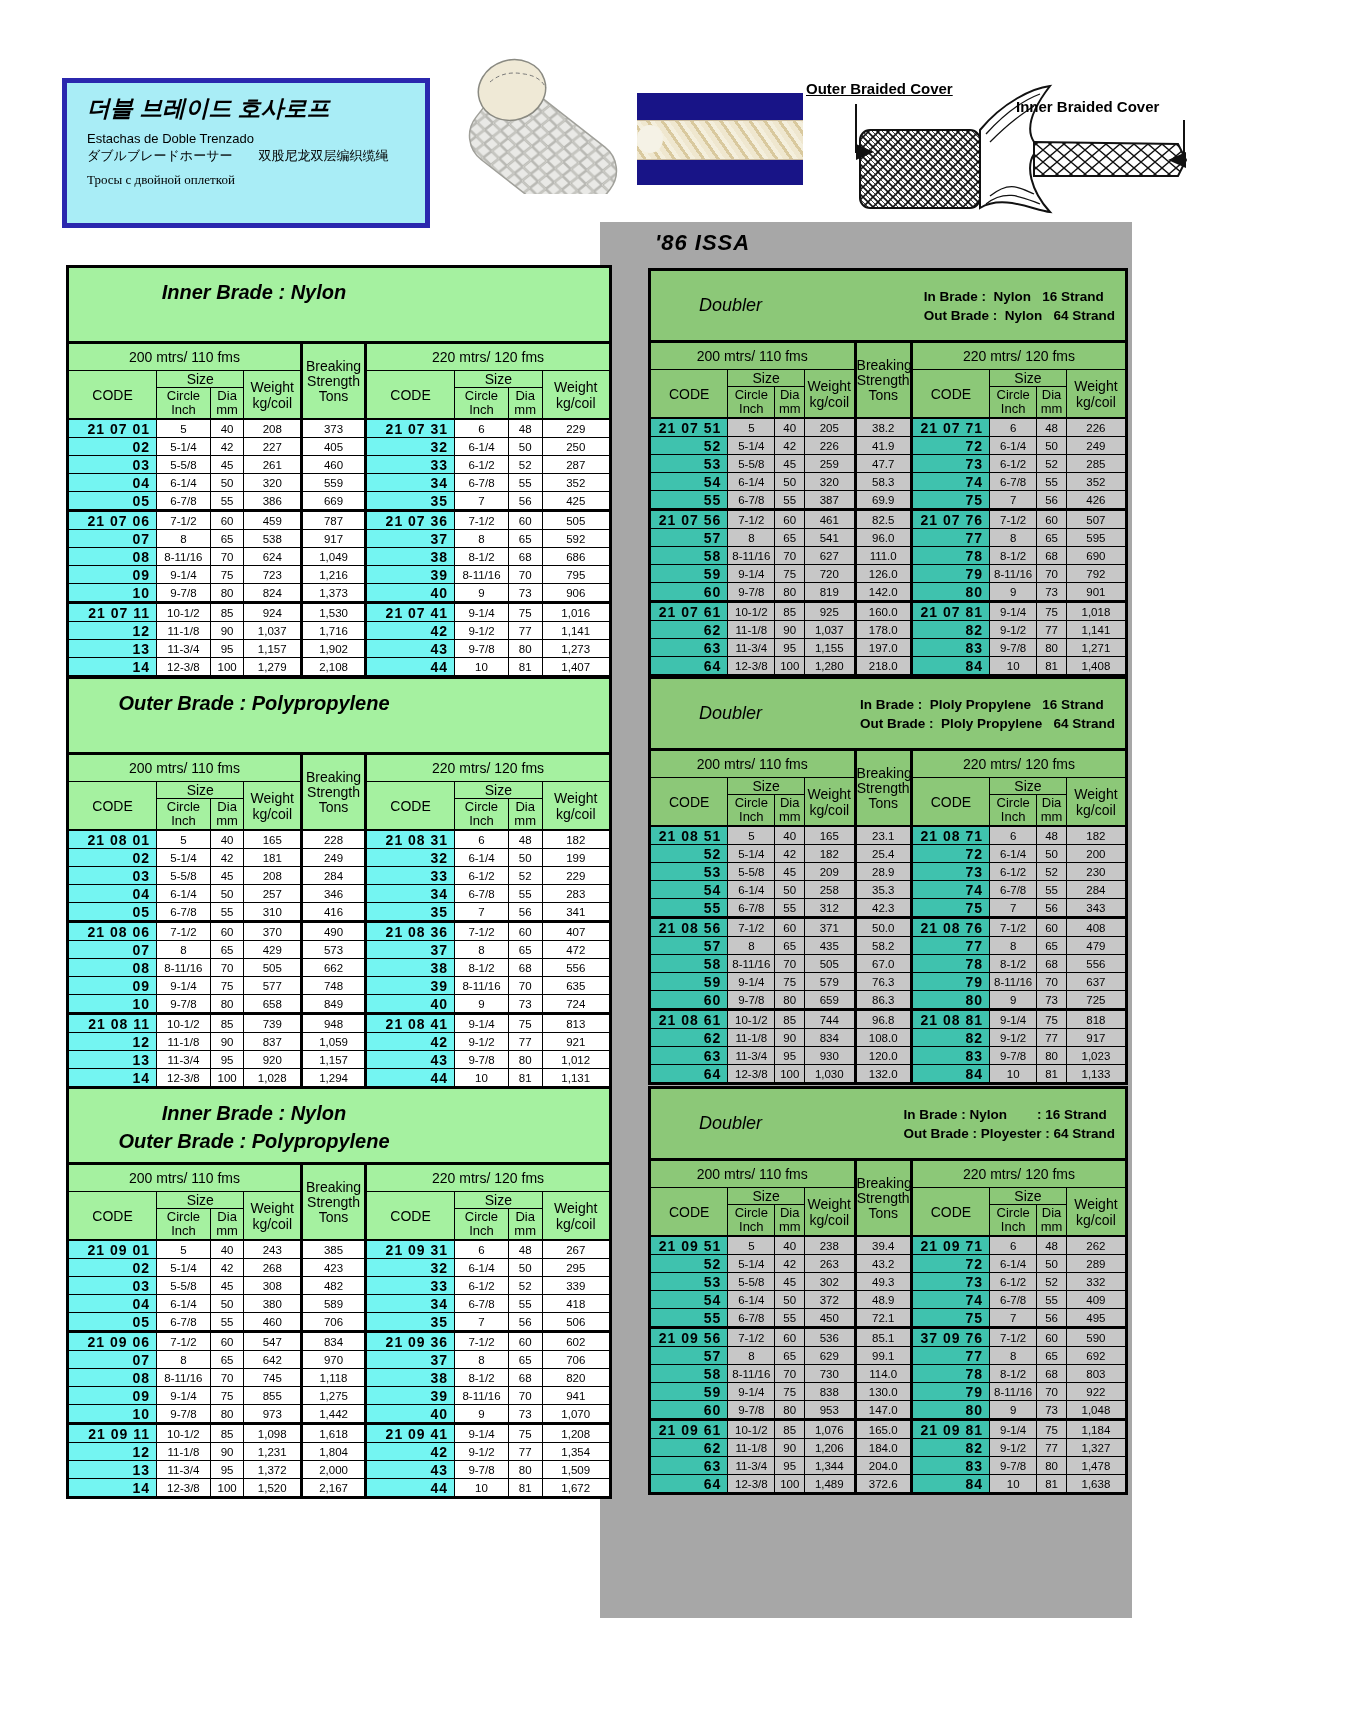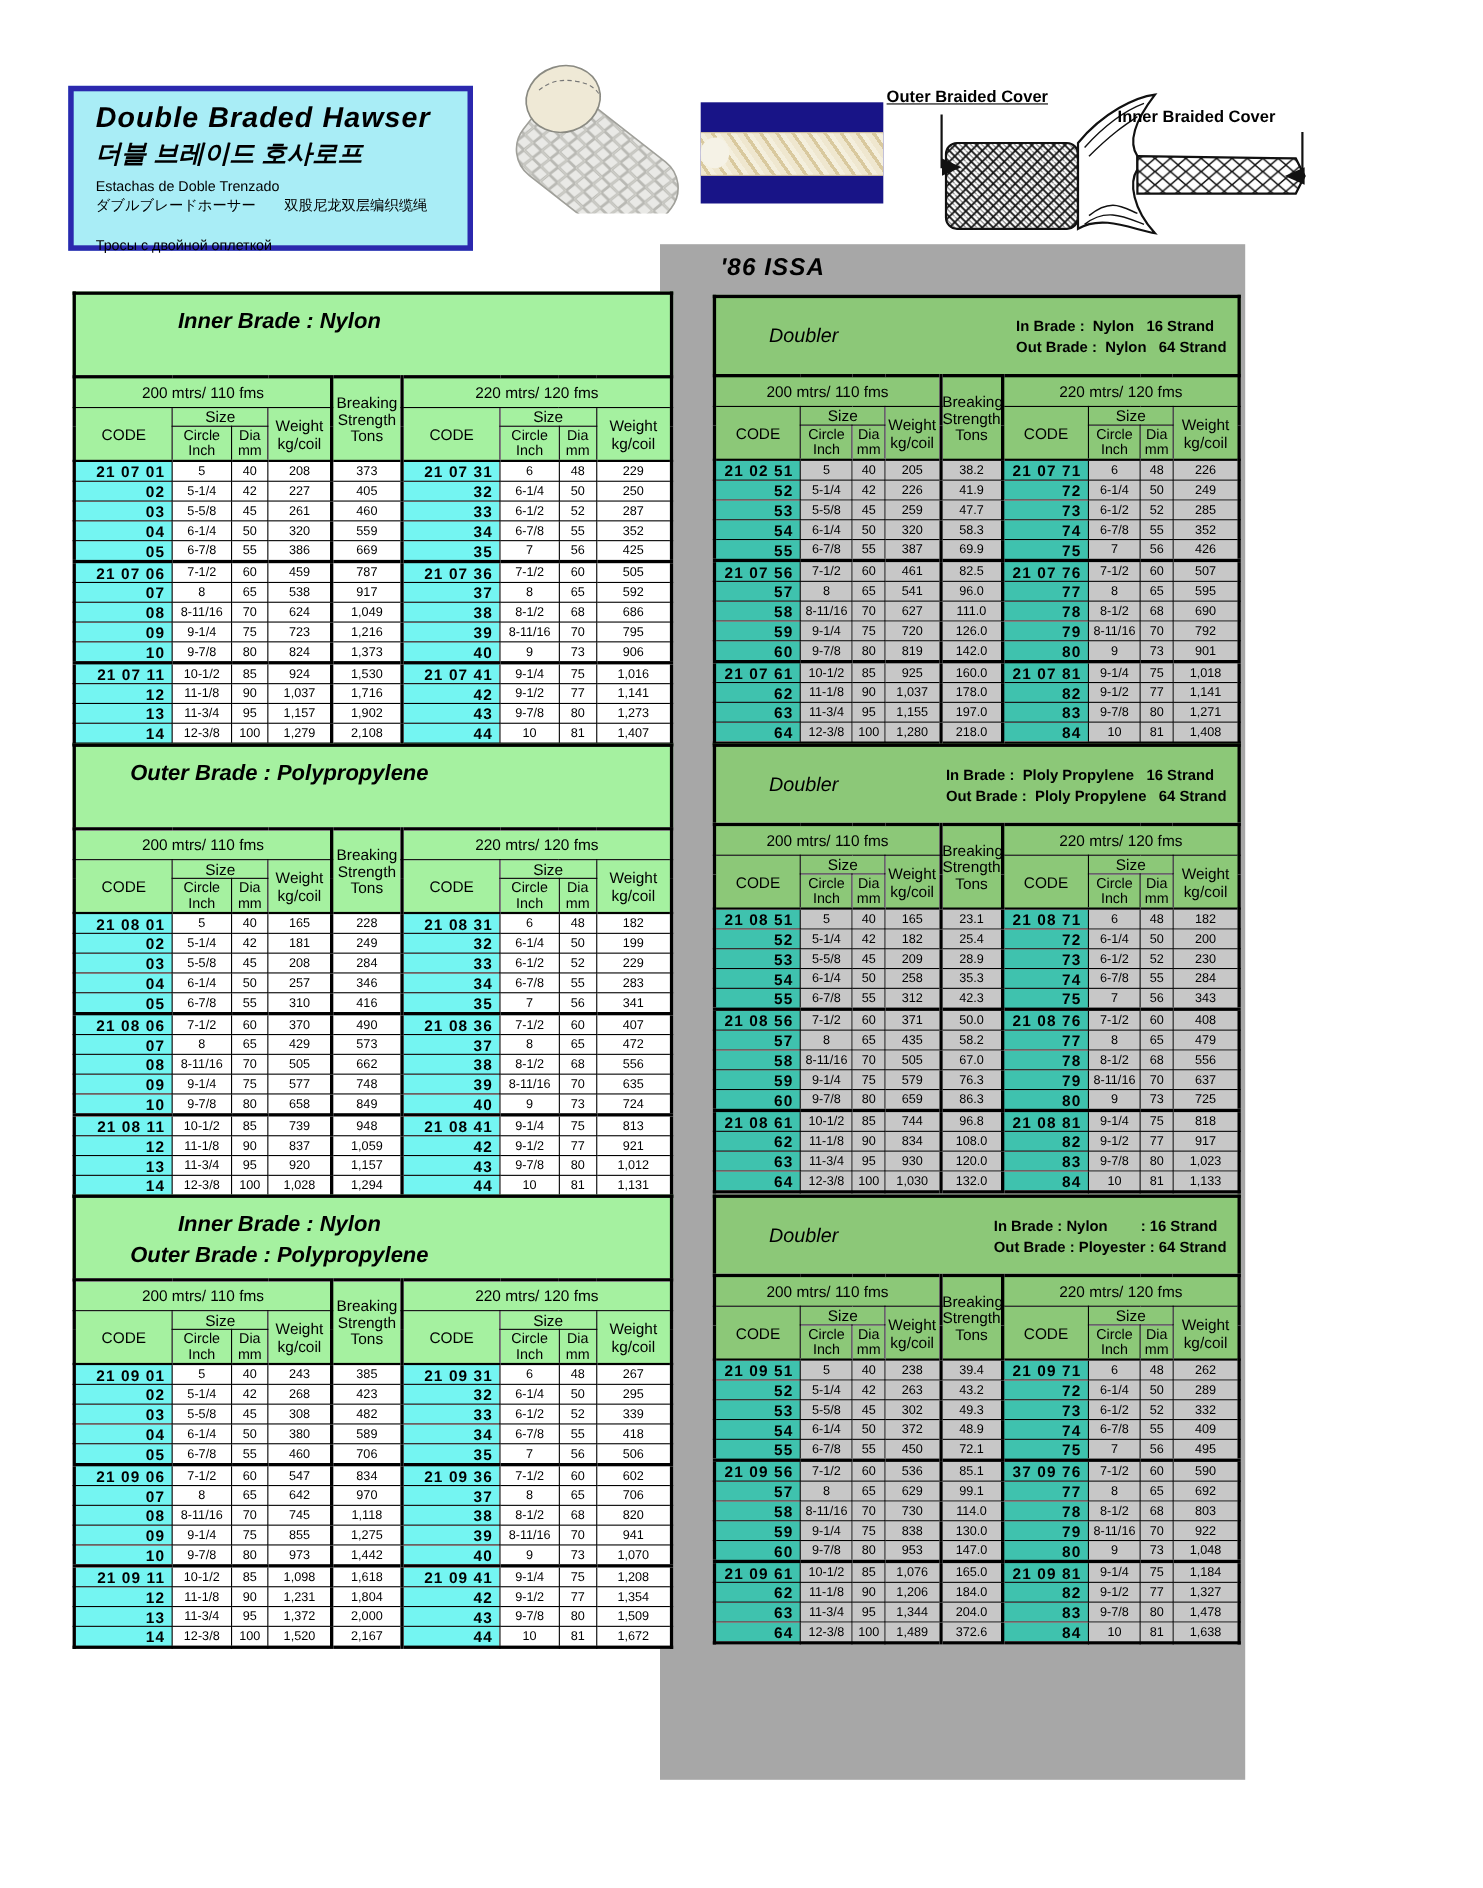--- a/index.html
+++ b/index.html
@@ -6,21 +6,21 @@
   .page{position:relative;width:1348px;height:1716px;background:#ffffff;overflow:hidden;
         font-family:"Liberation Sans","DejaVu Sans",sans-serif;color:#000;}
 
   
   .title-box{position:absolute;left:62px;top:78px;width:368px;height:150px;
     background:#a9edf6;border:5px solid #2b28ae;box-sizing:border-box;padding:8px 12px 4px 20px;}
   .t-en{font-size:26px;font-weight:bold;font-style:italic;letter-spacing:1px;}
   .t-kr{font-size:23px;font-weight:bold;font-style:italic;margin-top:2px;}
   .t-es{font-size:13px;margin-top:7px;}
   .t-jp{font-size:13px;margin-top:1px;}
-  .t-ru{font-size:13px;margin-top:19px;}
+  .t-ru{font-size:13px;margin-top:7px;font-family:Liberation Serif, serif;}
 
   
   .photo1{position:absolute;left:468px;top:52px;width:162px;height:142px;}
   .photo2{position:absolute;left:637px;top:93px;width:166px;height:92px;background:#181487;overflow:hidden;}
   .rope-band{position:absolute;left:0;top:27px;width:166px;height:38px;
     background:
       repeating-linear-gradient(55deg,#efe7cf 0 5px,#d9c99e 5px 8px,#f4efdd 8px 12px),
       #efe7cf;
     border-top:1px solid #c9baa0;border-bottom:1px solid #c9baa0;}
   .rope-core{position:absolute;left:0;top:32px;width:26px;height:28px;background:#f5f2e6;border-radius:50%;}
@@ -65,21 +65,20 @@
 
   .left-theme{--hdr:#a5f1a0;--codebg:#74f5f2;--cell:#ffffff;}
   .right-theme{--hdr:#8cc878;--codebg:#3fc2ae;--cell:#c7c7c7;}
 </style>
 </head>
 <body>
 
 <div class="page">
 
   <div class="title-box">
-    <div class="t-en">Double Braded Hawser</div>
     <div class="t-kr">더블 브레이드 호사로프</div>
     <div class="t-es">Estachas de Doble Trenzado</div>
     <div class="t-jp">ダブルブレードホーサー　　双股尼龙双层编织缆绳</div>
     <div class="t-ru">Тросы с двойной оплеткой</div>
   </div>
 
   <div class="photo1">
     <svg width="162" height="142" viewBox="0 0 162 142">
       <defs>
         <pattern id="braidA" width="16" height="14" patternUnits="userSpaceOnUse" patternTransform="rotate(-35 0 0)">
@@ -800,21 +799,21 @@
               <th class="pre sub">Dia
 mm</th>
               <th class="pre sub">Circle
 Inch</th>
               <th class="pre sub">Dia
 mm</th>
             </tr>
           </thead>
           <tbody>
             <tr>
-              <td class="code">21 02 51</td>
+              <td class="code">21 07 51</td>
               <td class="">5</td>
               <td class="">40</td>
               <td class="">205</td>
               <td class="vthick">38.2</td>
               <td class="code">21 07 71</td>
               <td class="">6</td>
               <td class="">48</td>
               <td class="">226</td>
             </tr>
             <tr>

